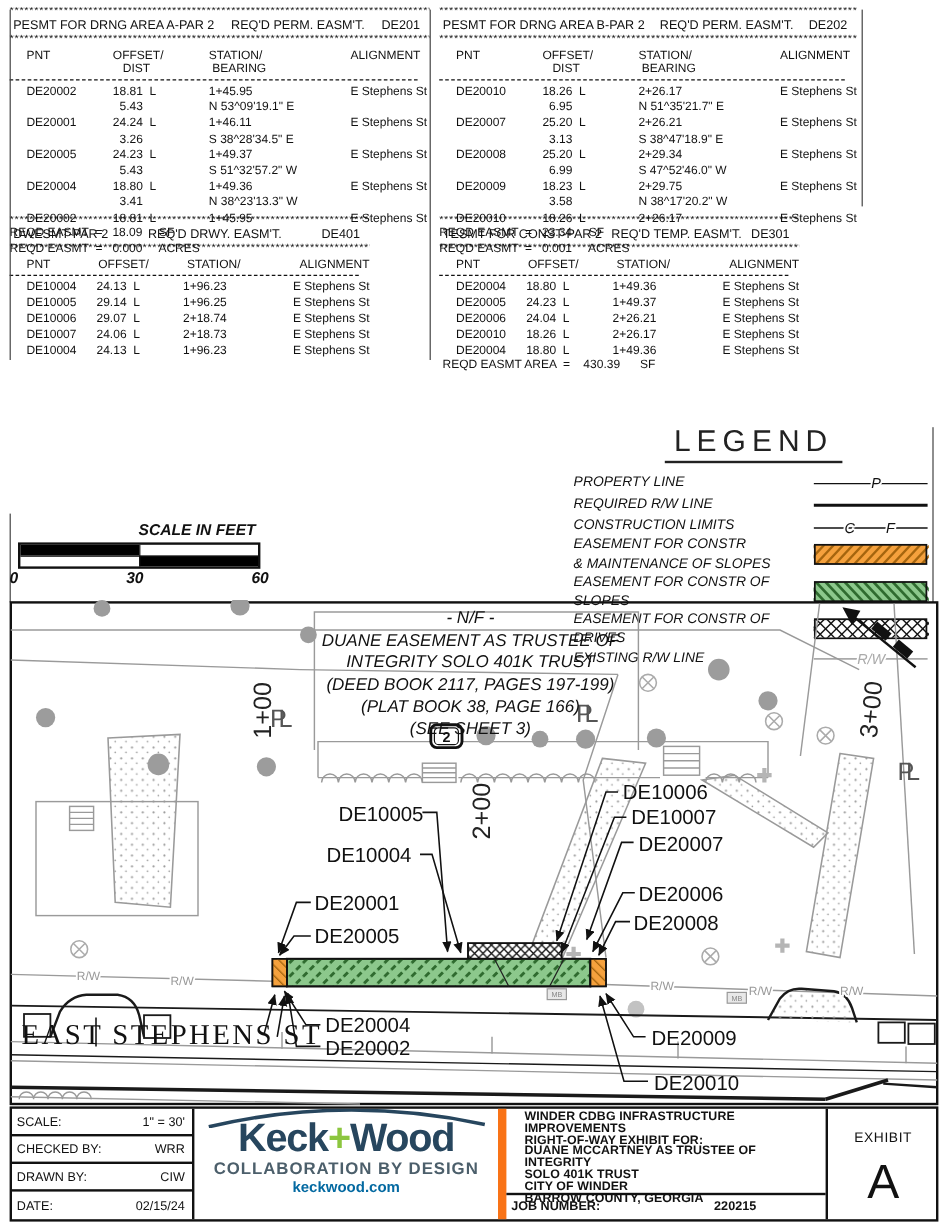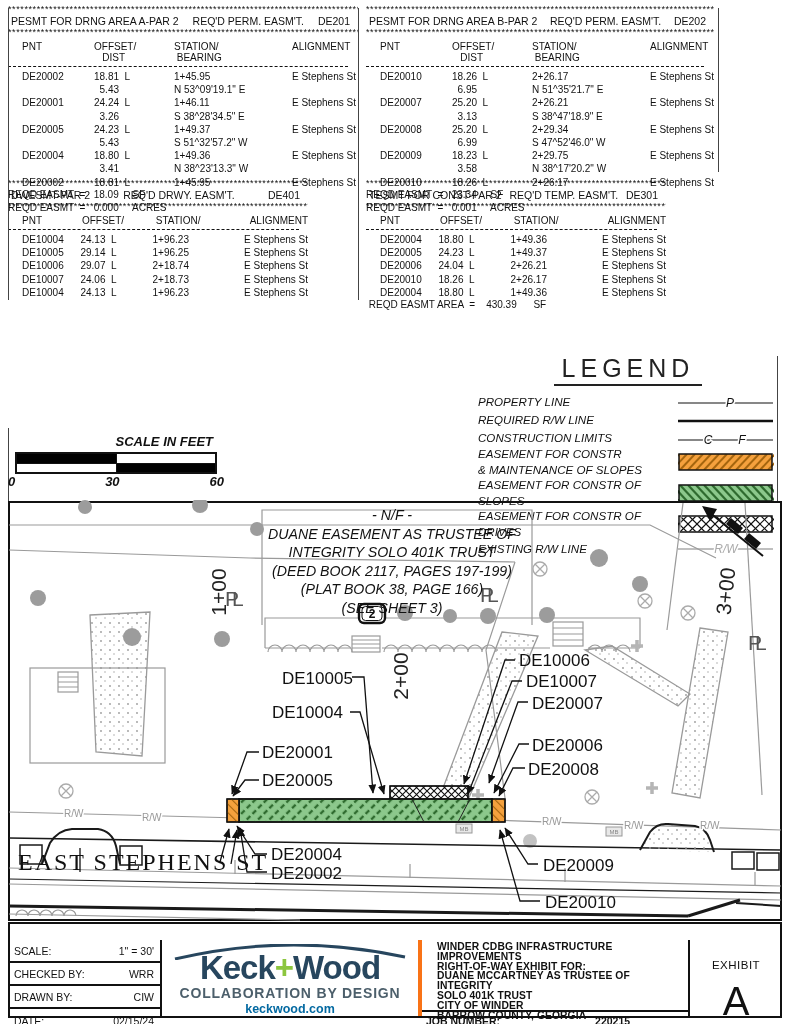--- a/index.html
+++ b/index.html
@@ -37,26 +37,26 @@
   .sb-seg{position:absolute;background:#000}
   .sb-ticks{display:flex;justify-content:space-between;width:216px;font-style:italic;font-size:13px;font-weight:600;margin-left:0}
 
   
   #plan{position:absolute;left:0;top:500px}
   #nfblock{position:absolute;left:248px;top:506px;width:288px;text-align:center;
            font-style:italic;font-size:14.2px;line-height:18.5px;color:#111}
 
   
   #tblock{position:absolute;left:8px;top:922px;width:774px;height:96px;border:2px solid #111;box-sizing:border-box;background:#fff}
-  .tb-col{position:absolute;top:16px;bottom:0;box-sizing:border-box}
+  .tb-col{position:absolute;top:0;bottom:0;box-sizing:border-box}
   #tb-fields{left:0;width:152px;border-right:2px solid #111}
   .fld{height:23px;border-bottom:2px solid #111;display:flex;align-items:center;justify-content:space-between;
        font-size:10.5px;padding:0 6px 0 4px;box-sizing:border-box}
   .fld:last-child{border-bottom:none;height:24px}
-  #tb-logo{left:152px;width:260px;border-right:4px solid #f97316;display:flex;flex-direction:column;align-items:center;justify-content:flex-end}
+  #tb-logo{left:152px;width:260px;border-right:7px solid #f97316;display:flex;flex-direction:column;align-items:center;justify-content:flex-start}
   .logo-swoosh{margin-bottom:-7px}
   .logo-word{font-size:33px;font-weight:800;letter-spacing:-1px;line-height:30px;color:#27465E}
   .logo-plus{color:#8CC63F}
   .logo-tag{font-size:14px;font-weight:700;letter-spacing:.8px;color:#4C5F6B;margin-top:2px}
   .logo-web{font-size:12.5px;font-weight:600;color:#0369a1;margin-top:1px}
   #tb-project{left:412px;width:268px;border-right:2px solid #111}
   #proj-lines{height:72px;border-bottom:2px solid #111;padding:2px 15px;box-sizing:border-box;
               font-size:10.3px;font-weight:700;line-height:9.8px;letter-spacing:.1px}
   #proj-lines div{margin-bottom:0}
   .jobrow{display:flex;align-items:center;height:18px;font-size:10.5px;font-weight:700;padding-left:4px}

